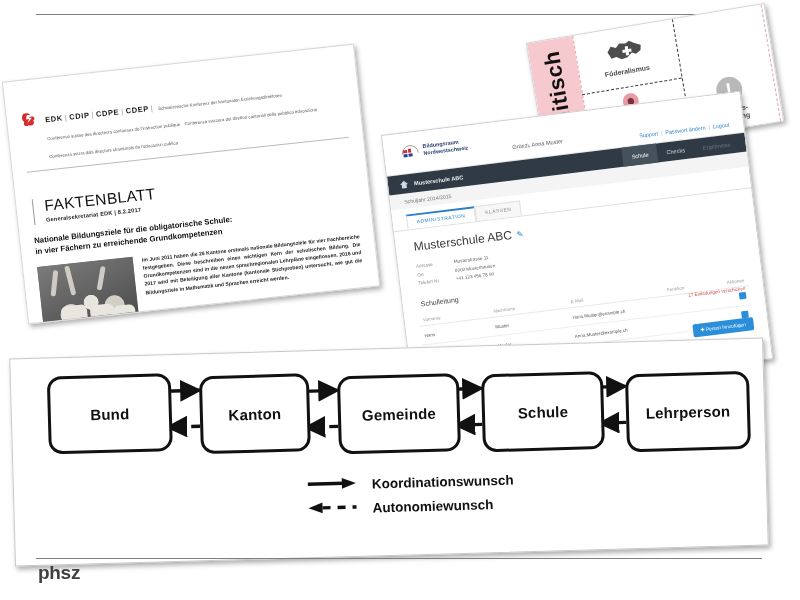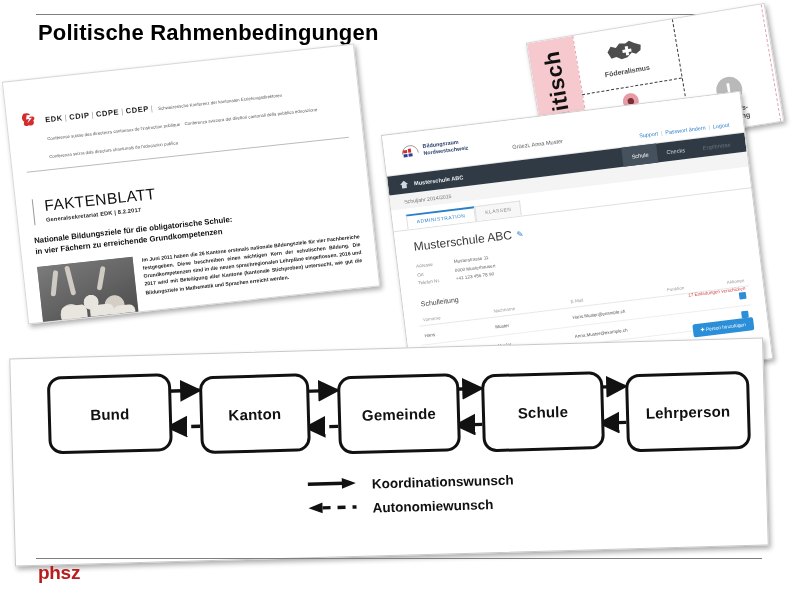--- a/index.html
+++ b/index.html
@@ -20,21 +20,21 @@
     font-size:22px;font-weight:bold;letter-spacing:.2px;color:#000;
     white-space:nowrap;
   }
 
   
   .footer-rule{
     position:absolute;left:36px;top:558px;width:726px;height:1px;background:#7f7f7f;
   }
   .footer-logo{
     position:absolute;left:38px;top:562px;
-    font-size:19px;font-weight:bold;color:#b91c1c;letter-spacing:-.3px;
+    font-size:19px;font-weight:bold;color:#404040;letter-spacing:-.3px;
   }
 
   
   .card{position:absolute;background:#fff;box-shadow:2px 3px 5px rgba(0,0,0,.32);}
 
   
   #faktenblatt{
     left:14px;top:62px;width:352px;height:242px;
     transform:rotate(-6.2deg);transform-origin:50% 50%;
     border:1px solid #d8d8d8;
@@ -188,21 +188,20 @@
   .legend{position:absolute;left:292px;top:122px;font-size:13.5px;font-weight:bold;color:#111;}
   .legend-row{display:flex;align-items:center;gap:14px;height:24px;}
   .legend-row .lg-label{white-space:nowrap;}
 </style>
 </head>
 <body>
 
 <div class="slide">
 
   <div class="title-rule"></div>
-  <div class="slide-title">Politische Rahmenbedingungen</div>
 
   <div class="card" id="faktenblatt">
     <div class="fb-inner">
       <div class="fb-head">
         <span class="edk-logo">
           <svg width="17" height="17" viewBox="0 0 17 17">
             <path d="M3 2 C7 1,11 3,9 6 C13 5,15 8,12 10 C14 13,10 16,7 14 C4 16,1 13,3 10 C0 8,1 4,3 2 Z" fill="#d42d2d"></path>
             <path d="M6 4 L11 4 L8 7 L11 7 L6 12 L8 8 L5 8 Z" fill="#fff"></path>
           </svg>
         </span>

